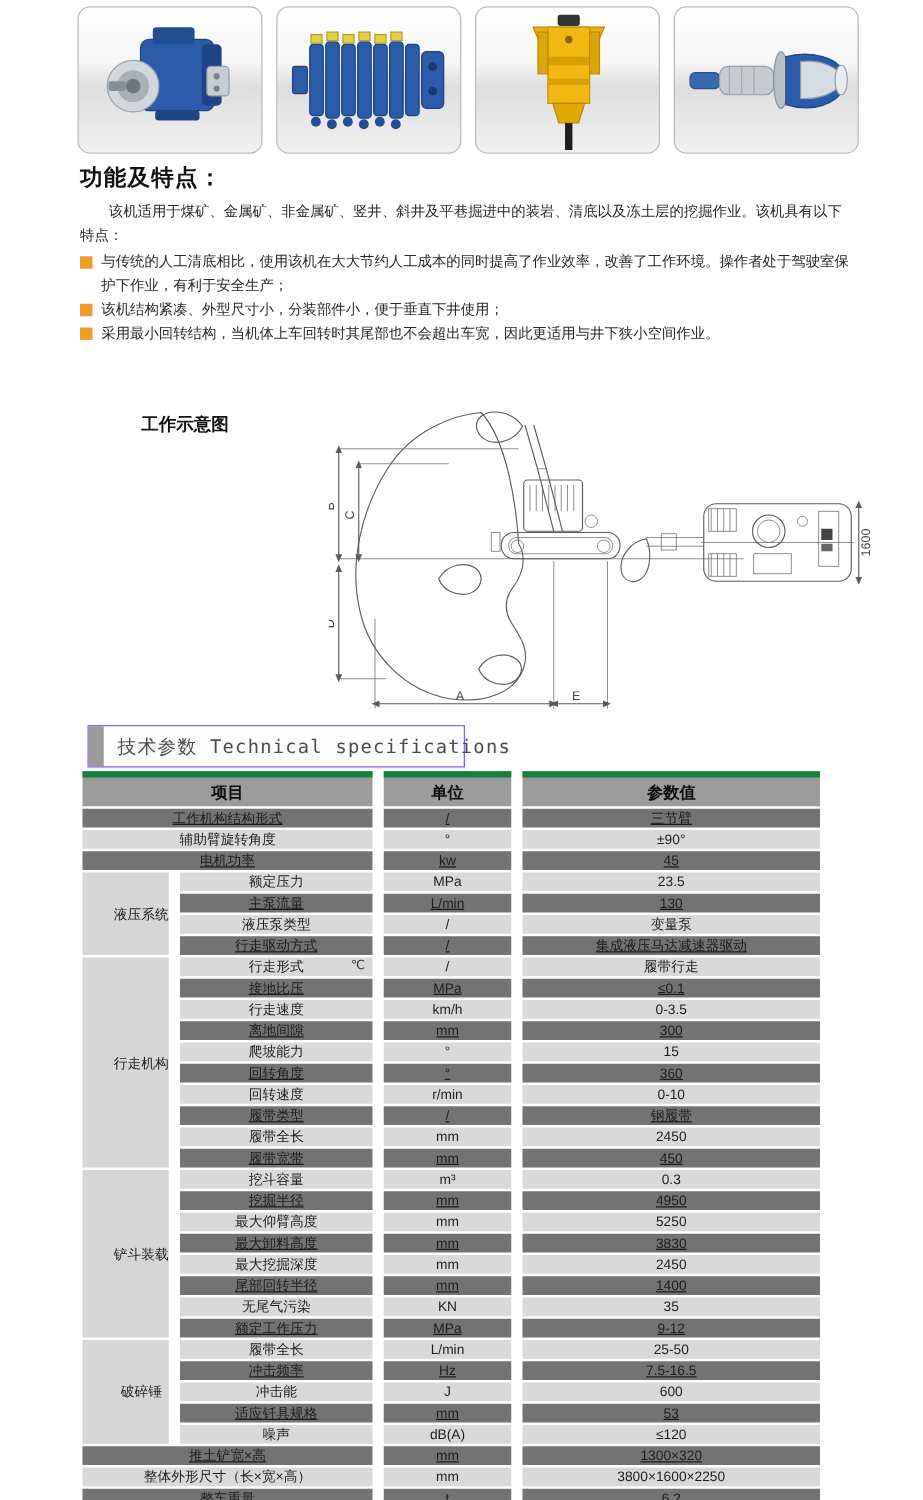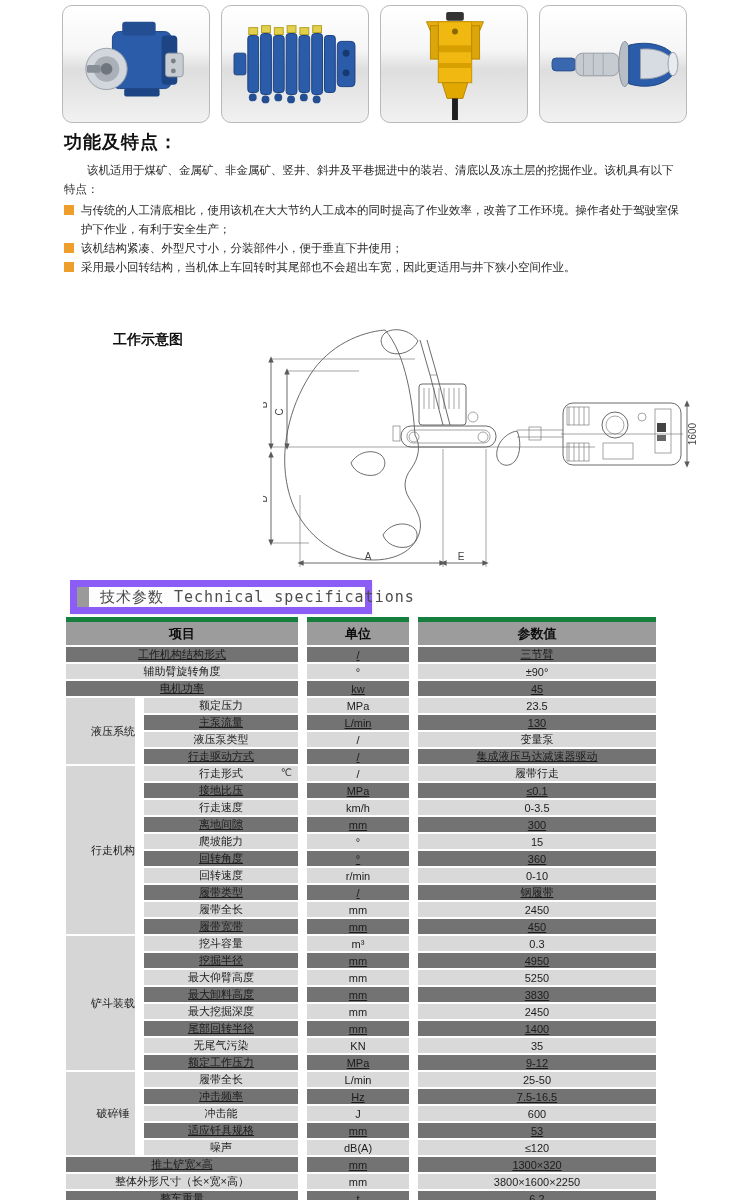--- a/index.html
+++ b/index.html
@@ -33,21 +33,21 @@
     content:"";position:absolute;left:0;top:4px;width:10px;height:10px;
     background:#ee9e2b;
   }
   
   .diagram-title{position:absolute;left:113px;top:331px;font-size:14px;font-weight:bold;color:#111;}
   .diagram-svg{position:absolute;left:263px;top:327px;}
   .diagram-svg text{font-family:"Liberation Sans",sans-serif;font-size:10px;fill:#444;}
   
   .spec-header{
     position:absolute;left:70px;top:580px;width:302px;height:34px;
-    background:#fdfdfd;border:7px solid #8b5cf6;box-shadow:1px 1px 2px rgba(0,0,0,0.08);
+    background:#fdfdfd;border:1px solid #8b5cf6;box-shadow:1px 1px 2px rgba(0,0,0,0.08);
     display:flex;align-items:center;box-sizing:border-box;
   }
   .spec-header .bar{width:12px;height:100%;background:#9a9a9a;flex:0 0 auto;}
   .spec-header .txt{
     padding-left:11px;font-size:15px;color:#4c4c4c;letter-spacing:1px;white-space:nowrap;
     font-family:"DejaVu Sans Mono","Liberation Mono",monospace;
   }
   
   table.spec{
     position:absolute;left:57px;top:615px;

